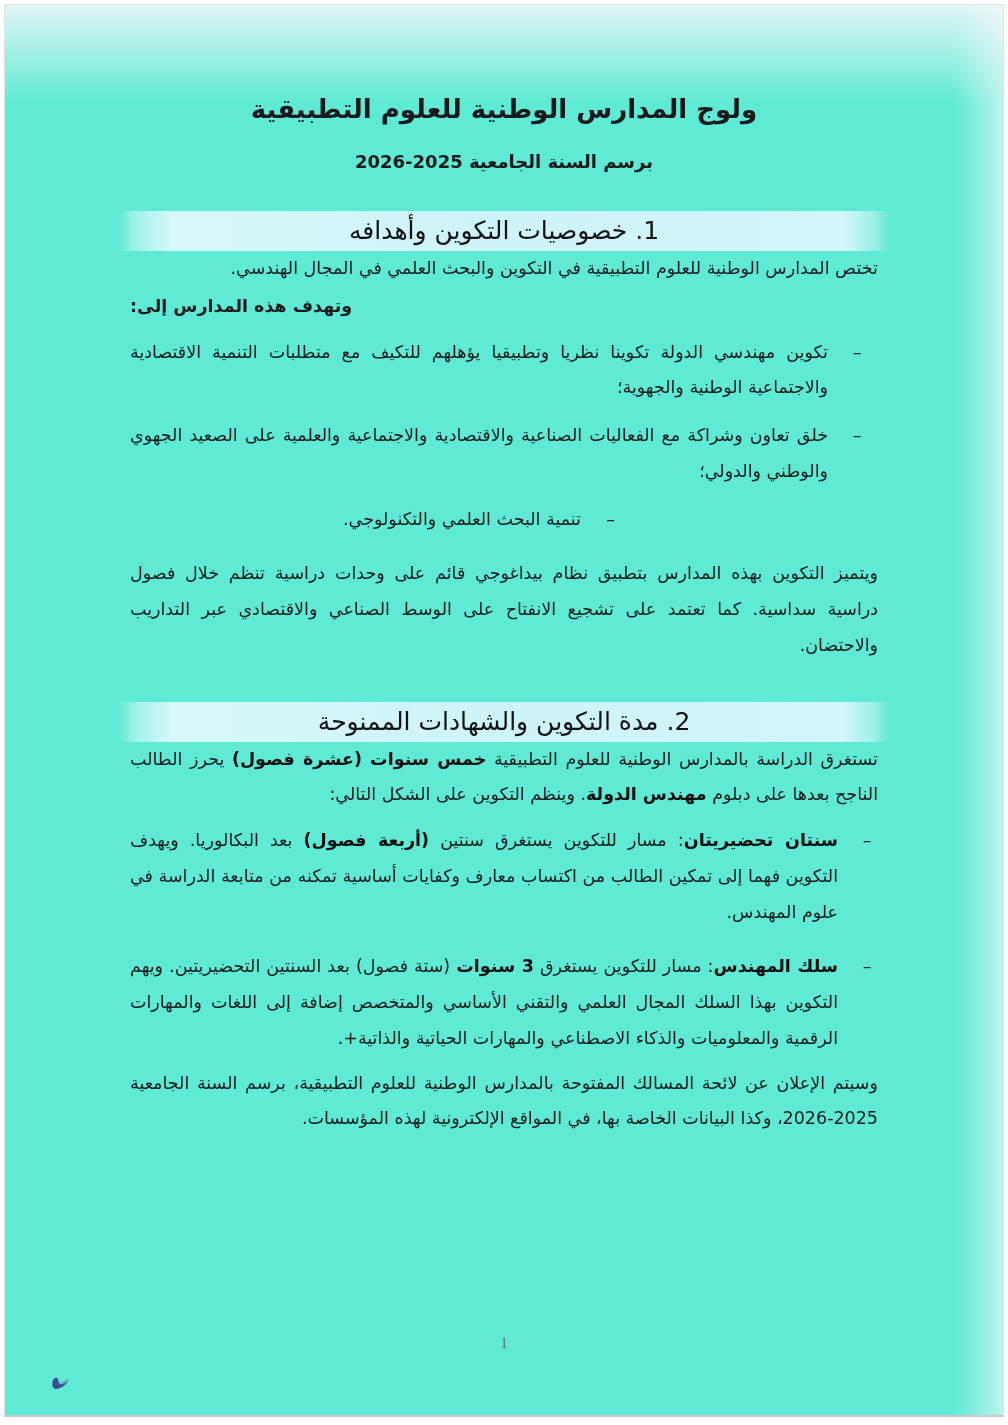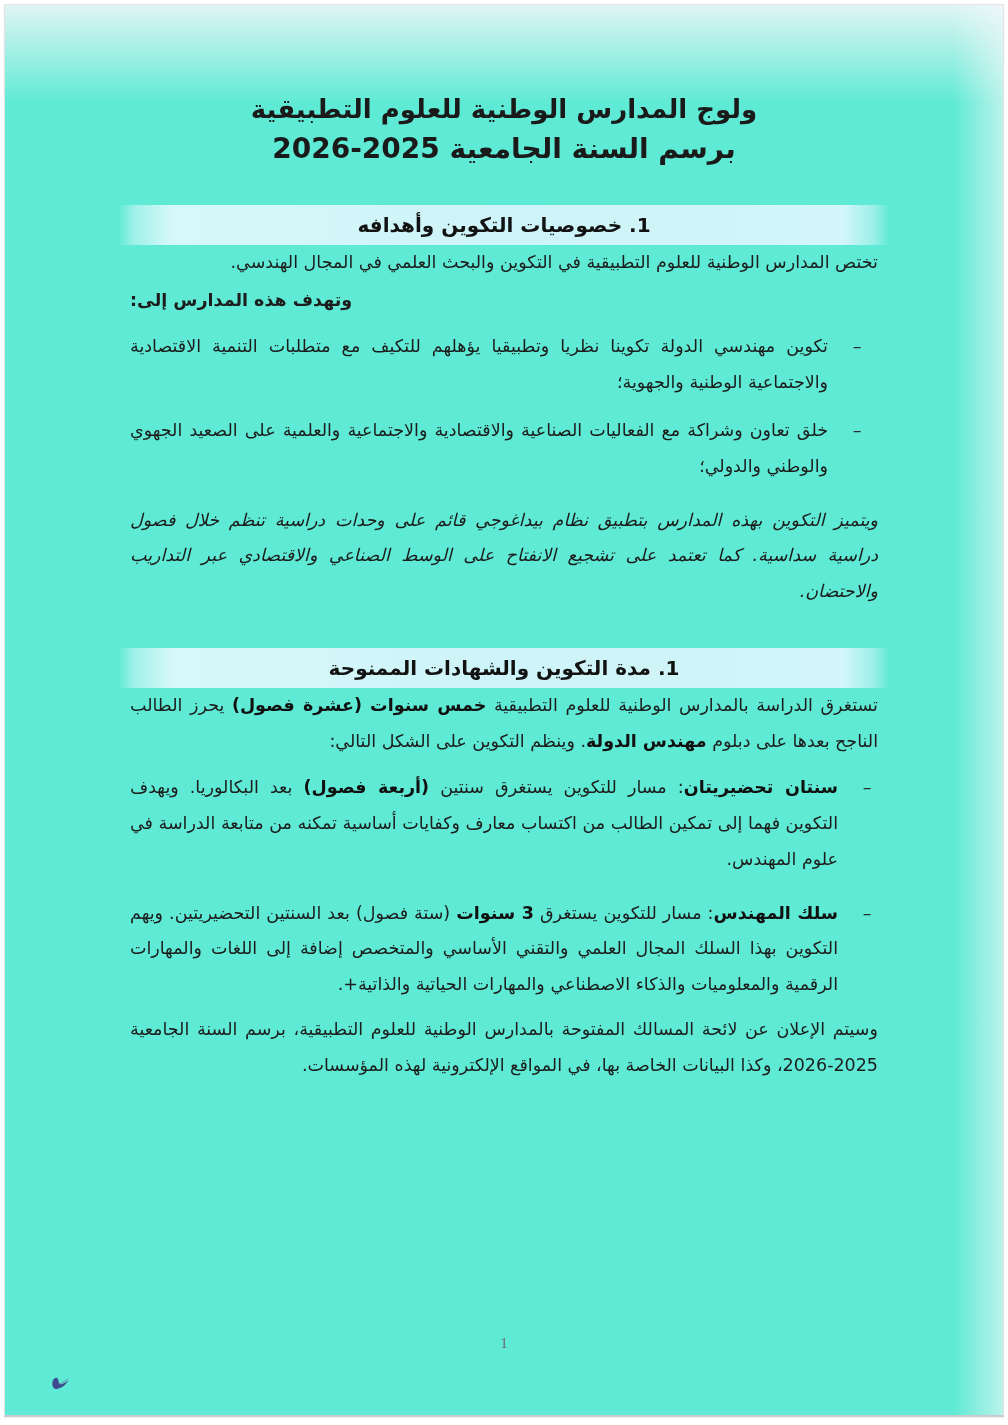--- a/index.html
+++ b/index.html
@@ -52,43 +52,43 @@
     text-align: center;
     margin-top: 86px;
     color: #1a1a1a;
     font-weight: bold;
     font-size: 26px;
     line-height: 1.45;
     letter-spacing: 0.2px;
   }
   .doc-title .line2 {
     display: block;
-    margin-top: 0;
-    font-size: 28px;
+    margin-top: 20px;
+    font-size: 18px;
   }
 
   
   .section-band {
     margin: 0 113px 0 113px;
     height: 40px;
     display: flex;
     align-items: center;
     justify-content: center;
     background: linear-gradient(to left,
                 rgba(214,247,250,0) 0%,
                 rgba(209,245,249,0.55) 2.2%,
                 #d2f6fa 6%,
                 #cdf4f8 50%,
                 #d7f8fa 93%,
                 rgba(219,248,250,0.5) 98%,
                 rgba(255,255,255,0) 100%);
   }
   .section-band .band-text {
-    font-size: 20px;
-    font-weight: bold;
+    font-size: 25px;
+    font-weight: normal;
     color: #121212;
     letter-spacing: 0.1px;
   }
 
   #section-1-band { margin-top: 36px; }
   #section-2-band { margin-top: 38px; }
 
   
   .body-block {
     margin: 0 125px 0 125px;
@@ -178,27 +178,32 @@
 
       <ul class="bullet-list indent">
         <li class="bullet">
           <span class="dash">–</span>
           <span>تكوين مهندسي الدولة تكوينا نظريا وتطبيقيا يؤهلهم للتكيف مع متطلبات التنمية الاقتصادية والاجتماعية الوطنية والجهوية؛</span>
         </li>
         <li class="bullet">
           <span class="dash">–</span>
           <span>خلق تعاون وشراكة مع الفعاليات الصناعية والاقتصادية والاجتماعية والعلمية على الصعيد الجهوي والوطني والدولي؛</span>
         </li>
+        <li class="bullet short">
+          <span class="inner">
+            <span style="display:inline-block;width:34px;text-align:right;">–</span><span>تنمية البحث العلمي والتكنولوجي.</span>
+          </span>
+        </li>
       </ul>
 
-      <p class="para" style="margin-top:18px;font-style:italic;">ويتميز التكوين بهذه المدارس بتطبيق نظام بيداغوجي قائم على وحدات دراسية تنظم خلال فصول دراسية سداسية. كما تعتمد على تشجيع الانفتاح على الوسط الصناعي والاقتصادي عبر التداريب والاحتضان.</p>
+      <p class="para" style="margin-top:18px;">ويتميز التكوين بهذه المدارس بتطبيق نظام بيداغوجي قائم على وحدات دراسية تنظم خلال فصول دراسية سداسية. كما تعتمد على تشجيع الانفتاح على الوسط الصناعي والاقتصادي عبر التداريب والاحتضان.</p>
     </div>
 
     <div class="section-band" id="section-2-band">
-      <span class="band-text">1. مدة التكوين والشهادات الممنوحة</span>
+      <span class="band-text">2. مدة التكوين والشهادات الممنوحة</span>
     </div>
 
     <div class="body-block">
       <p class="para"><span>تستغرق الدراسة بالمدارس الوطنية للعلوم التطبيقية </span><b>خمس سنوات (عشرة فصول)</b><span> يحرز الطالب الناجح بعدها على دبلوم </span><b>مهندس الدولة</b><span>. وينظم التكوين على الشكل التالي:</span></p>
 
       <ul class="bullet-list">
         <li class="bullet">
           <span class="dash">–</span>
           <b>سنتان تحضيريتان</b><span>: مسار للتكوين يستغرق سنتين </span><b>(أربعة فصول)</b><span> بعد البكالوريا. ويهدف التكوين فهما إلى تمكين الطالب من اكتساب معارف وكفايات أساسية تمكنه من متابعة الدراسة في علوم المهندس.</span>
         </li>

